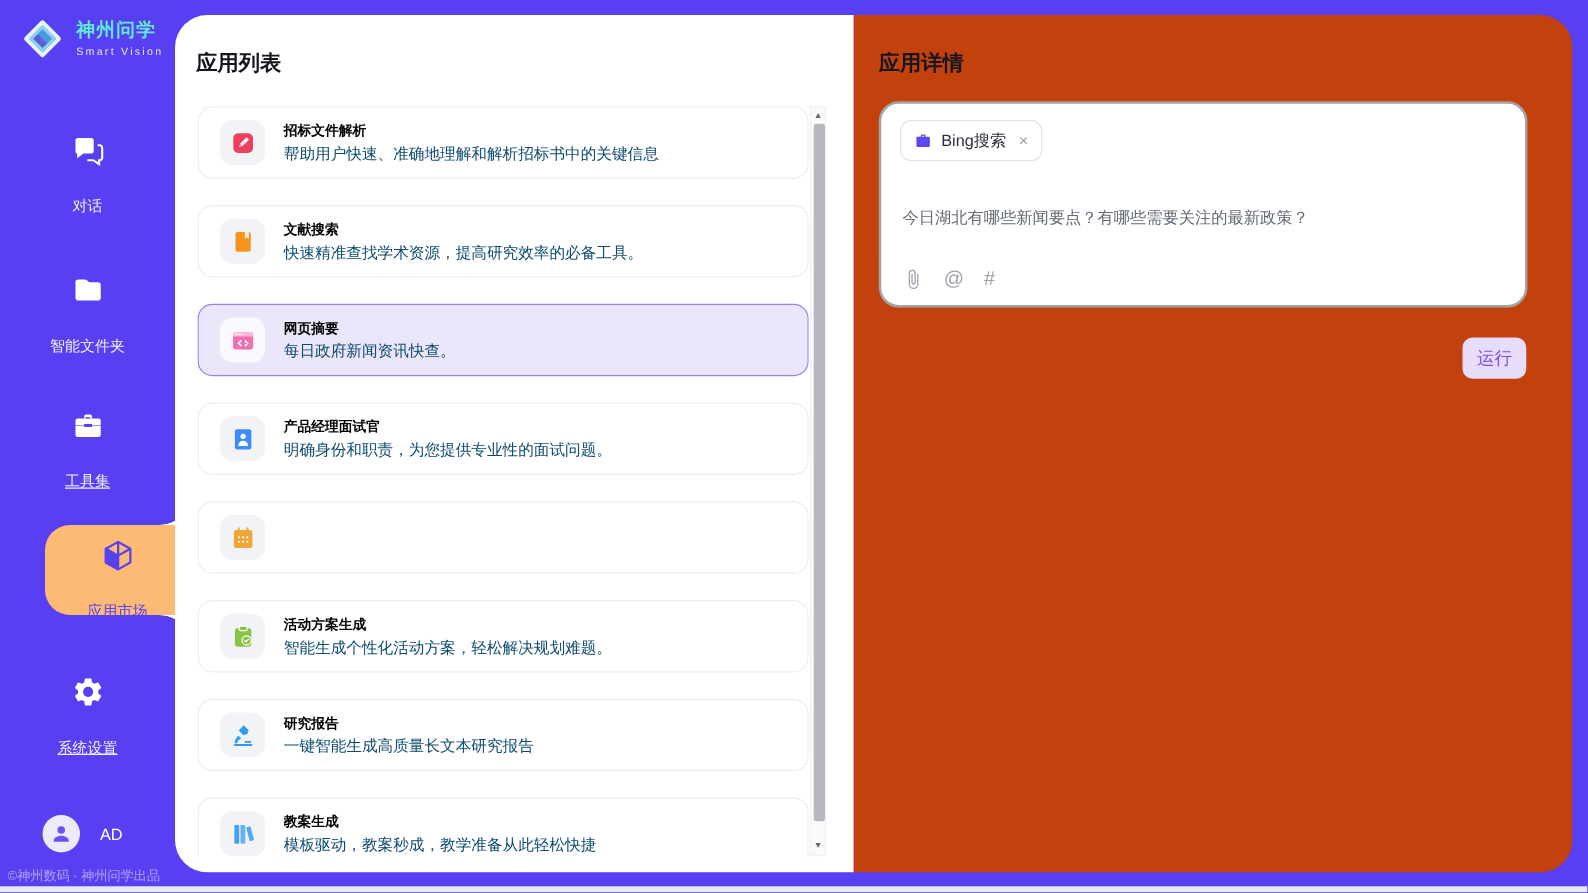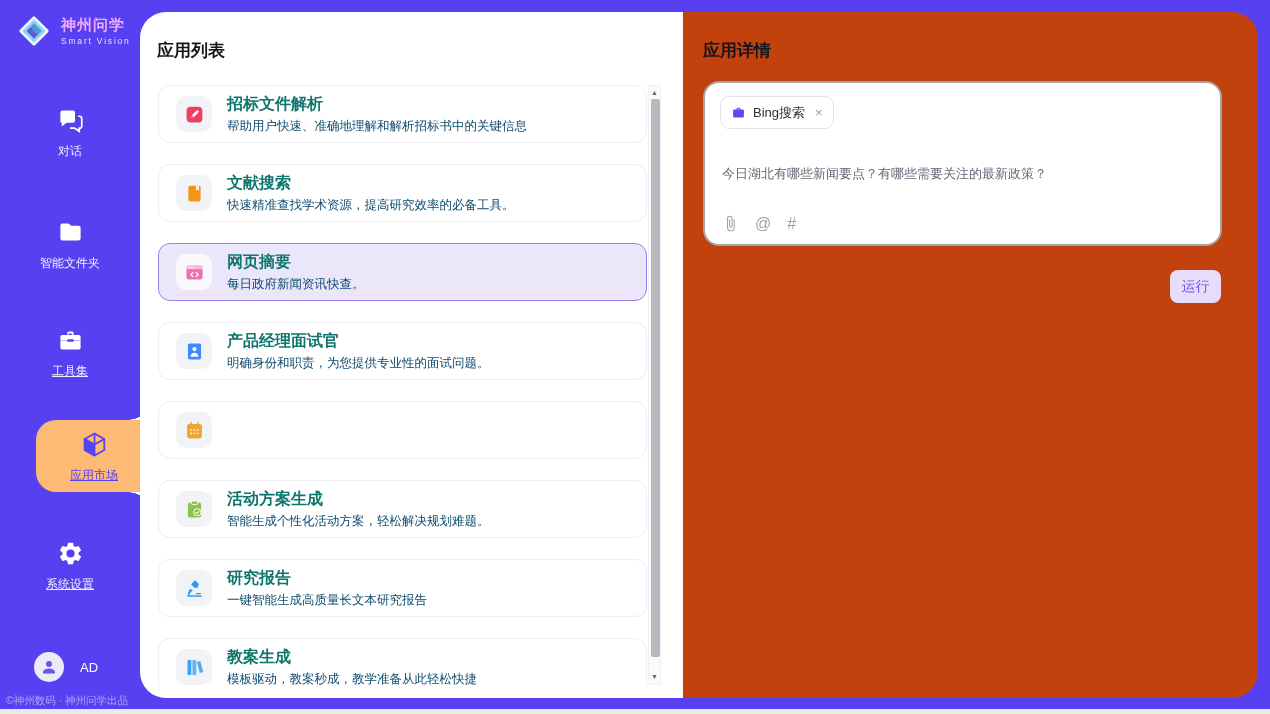--- a/index.html
+++ b/index.html
@@ -7,26 +7,26 @@
     width:1270px;height:714px;position:relative;overflow:hidden;
     background:#5740f1;
     font-family:"Liberation Sans","DejaVu Sans",sans-serif;
   }
   .bottom-strip{position:absolute;left:0;bottom:0;width:100%;height:5px;background:#e9e9f2}
 
   
   .sidebar{position:absolute;left:0;top:0;width:140px;height:714px}
   .logo{position:absolute;left:15px;top:12px;display:flex;align-items:center;gap:8px}
   .logo-gem{display:flex}
-  .logo-text .name{font-size:15px;font-weight:bold;color:#f0abfc;letter-spacing:1px;line-height:1.1}
+  .logo-text .name{font-size:15px;font-weight:bold;color:#5eead4;letter-spacing:1px;line-height:1.1}
   .logo-text .tag{font-size:8.5px;color:#dfe3ff;letter-spacing:1.8px;margin-top:2px}
 
   .nav-item{position:absolute;left:0;width:140px;text-align:center;color:#fff;cursor:pointer}
   .nav-icon{display:flex;justify-content:center;height:30px;align-items:center}
-  .nav-label{display:inline-block;font-size:12px;margin-top:8px;color:#f0f1ff}
+  .nav-label{display:inline-block;font-size:12px;margin-top:22px;color:#f0f1ff}
   .nav-label.underline{text-decoration:underline}
   .nav-item.active{left:36px;width:116px;background:#fdba74;border-radius:20px 0 0 20px;height:72px;padding-top:9px;box-sizing:border-box;color:#5742f1}
   .nav-item.active .nav-label{color:#5742f1}
   .nav-item.active::before{content:"";position:absolute;right:0;top:-24px;width:24px;height:24px;
     background:radial-gradient(circle at 0 0,#5740f1 23.5px,#fff 24px)}
   .nav-item.active::after{content:"";position:absolute;right:0;bottom:-24px;width:24px;height:24px;
     background:radial-gradient(circle at 0 100%,#5740f1 23.5px,#fff 24px)}
 
   .user-row{position:absolute;left:34px;bottom:32px;display:flex;align-items:center;gap:16px;cursor:pointer}
   .avatar{width:30px;height:30px;border-radius:50%;background:#eceafb;display:flex;align-items:center;justify-content:center;color:#6d52f0}
@@ -42,21 +42,21 @@
   .list-panel .panel-title{left:17px}
   .detail-panel .panel-title{left:20px}
 
   
   .list-scroll{position:absolute;left:18px;top:73px;width:489px;height:601px;overflow:hidden}
   .app-card{display:flex;align-items:center;height:58px;border:1px solid #ededf2;border-radius:12px;margin-bottom:21px;padding-left:17px;box-sizing:border-box;background:#fff;cursor:pointer}
   .app-card.selected{background:#ece6fb;border-color:#9d7ff2}
   .app-icon-box{width:36px;height:36px;border-radius:10px;background:#f2f3f6;display:flex;align-items:center;justify-content:center;margin-right:15px;flex:none}
   .app-card.selected .app-icon-box{background:#fbf9fe}
   .app-icon{display:flex}
-  .app-title{display:block;font-size:16px;font-weight:bold;color:#0f766e;margin-bottom:3px}
+  .app-title{display:block;font-size:11px;font-weight:bold;color:#000000;margin-bottom:3px}
   .app-desc{display:block;font-size:12.5px;color:#0c4a6e}
 
   .scrollbar{position:absolute;left:508px;top:73px;width:13px;height:600px;background:#fafafa;border:1px solid #f1f1f3;box-sizing:border-box}
   .scroll-arrow{position:absolute;left:0;width:100%;text-align:center;font-size:7px;color:#60646e;height:12px;line-height:12px;cursor:pointer}
   .scroll-arrow.up{top:1px}
   .scroll-arrow.down{bottom:1px}
   .scroll-thumb{position:absolute;left:2px;top:13px;width:9px;height:558px;background:#b6b8bf;border-radius:2px;cursor:pointer}
 
   
   .composer-card{position:absolute;left:20px;top:69px;width:519px;height:165px;background:#fff;border:2px solid #a3a3a3;border-radius:16px;box-sizing:border-box}

